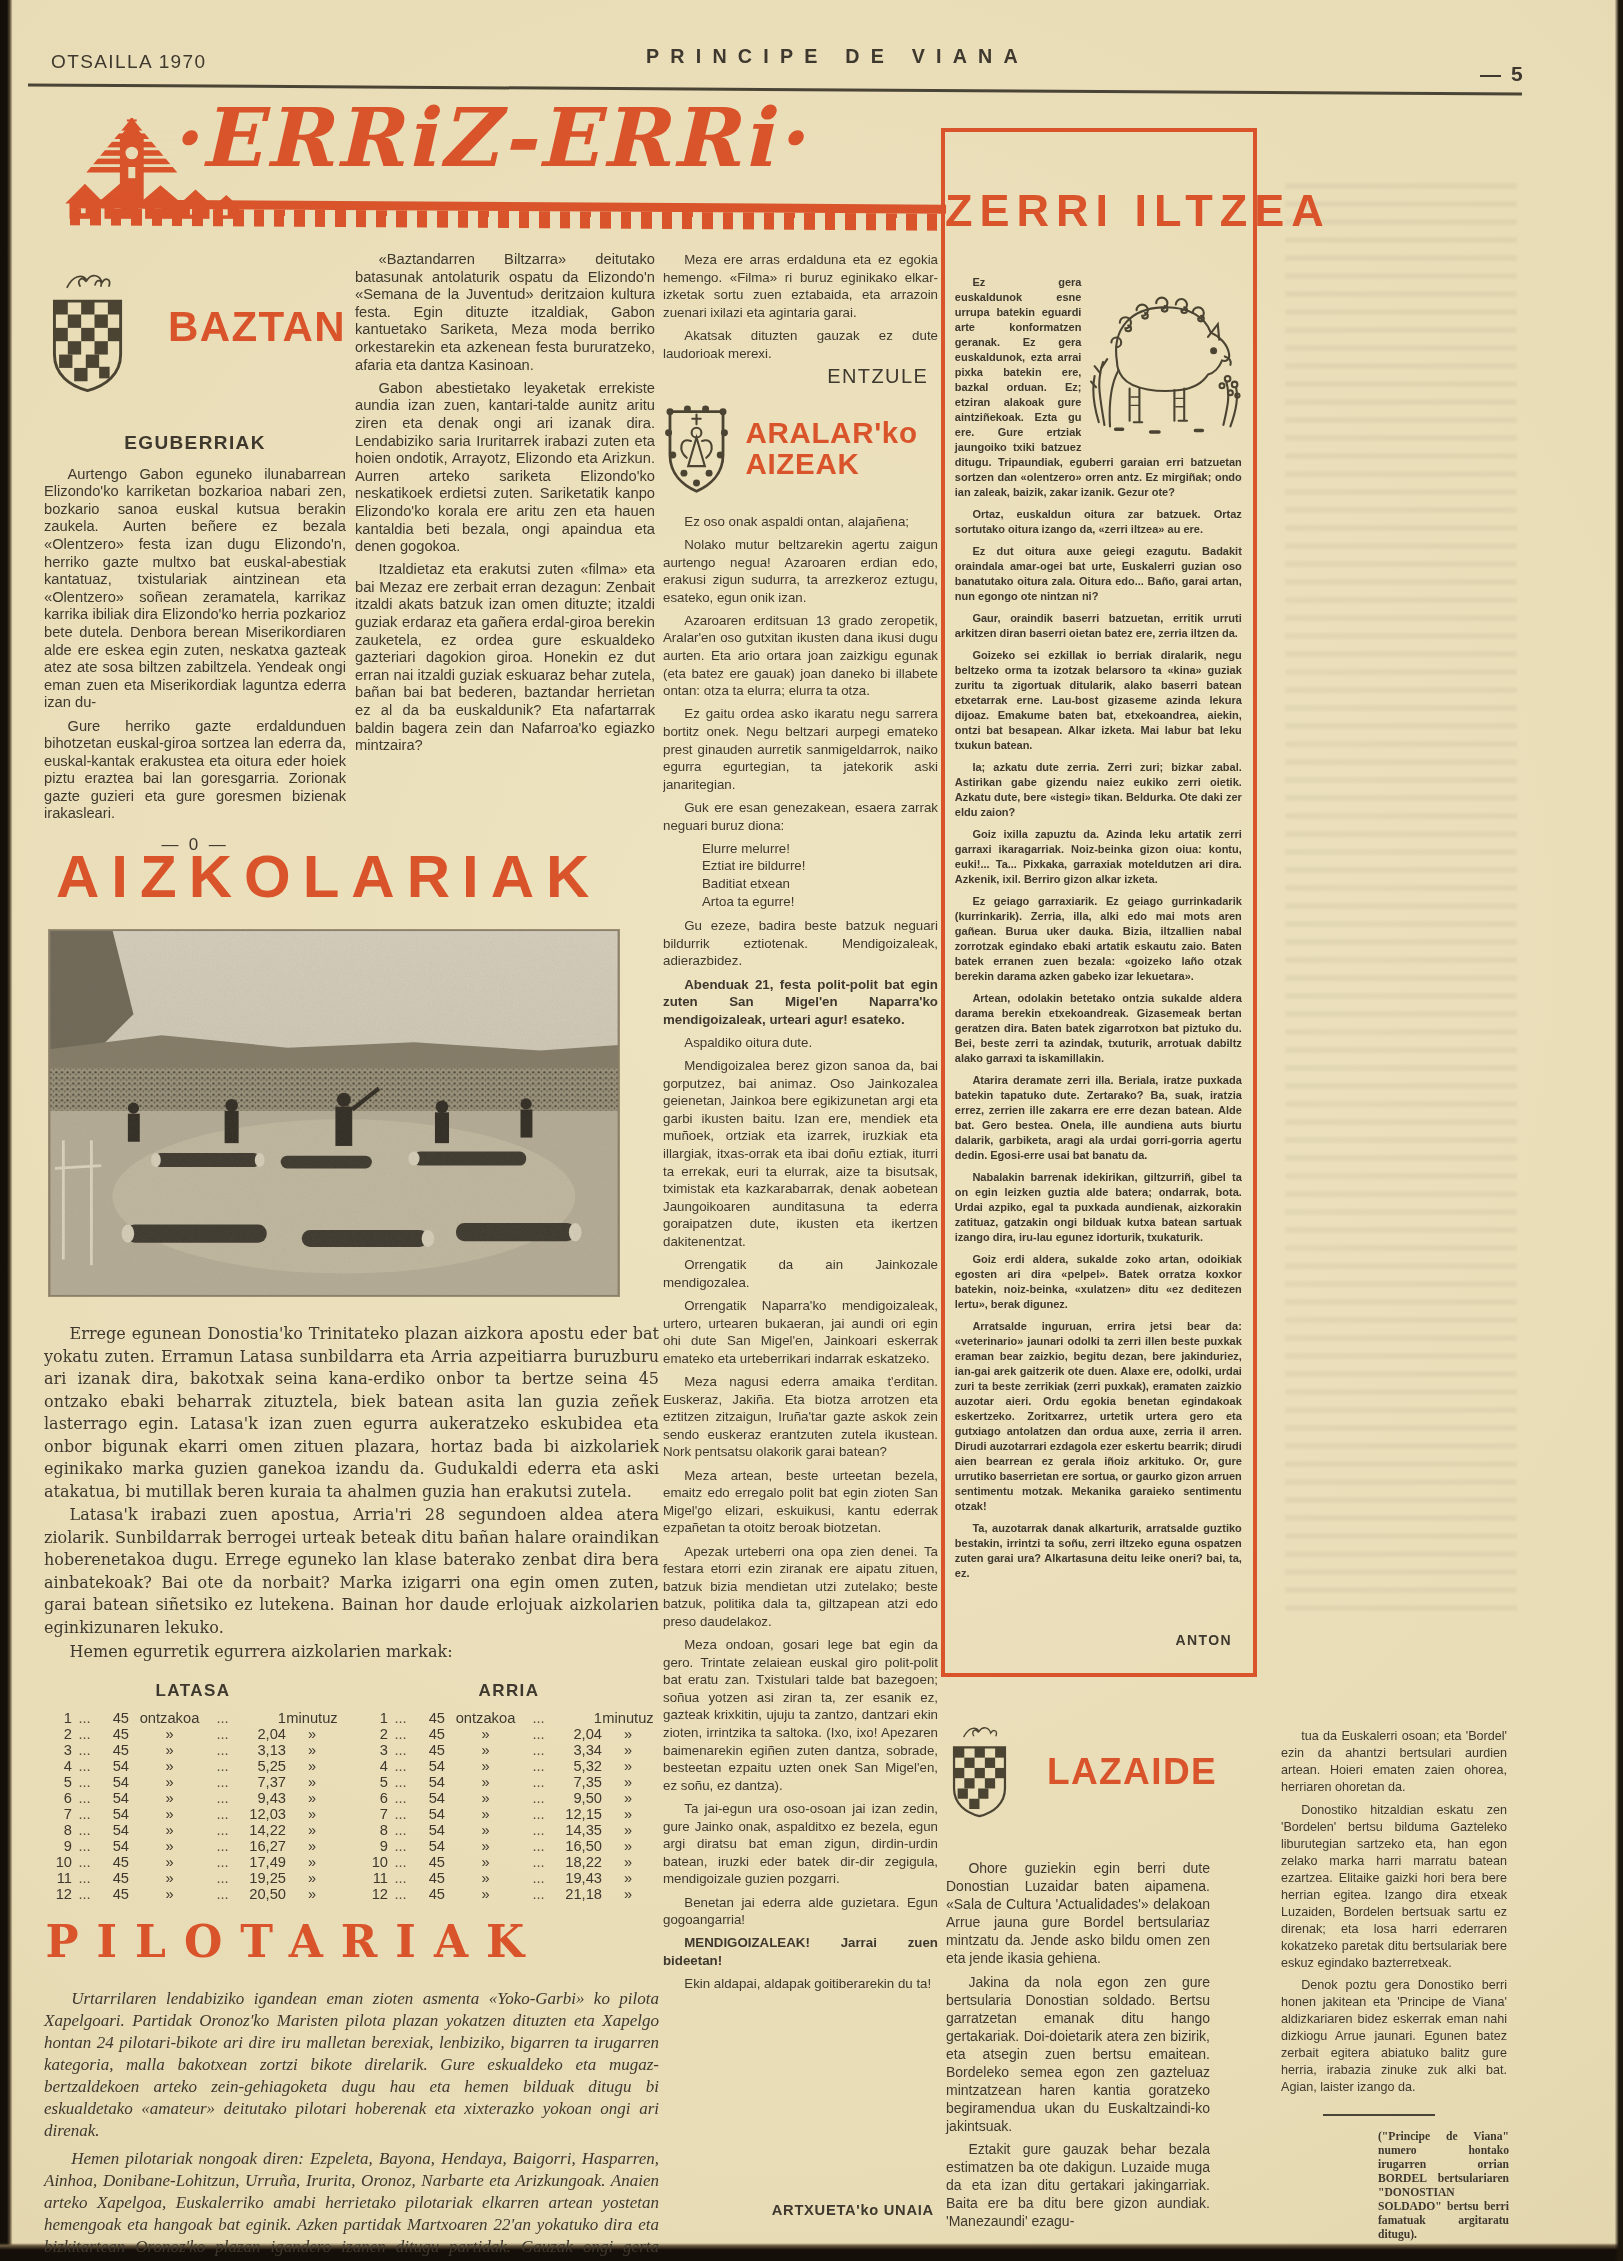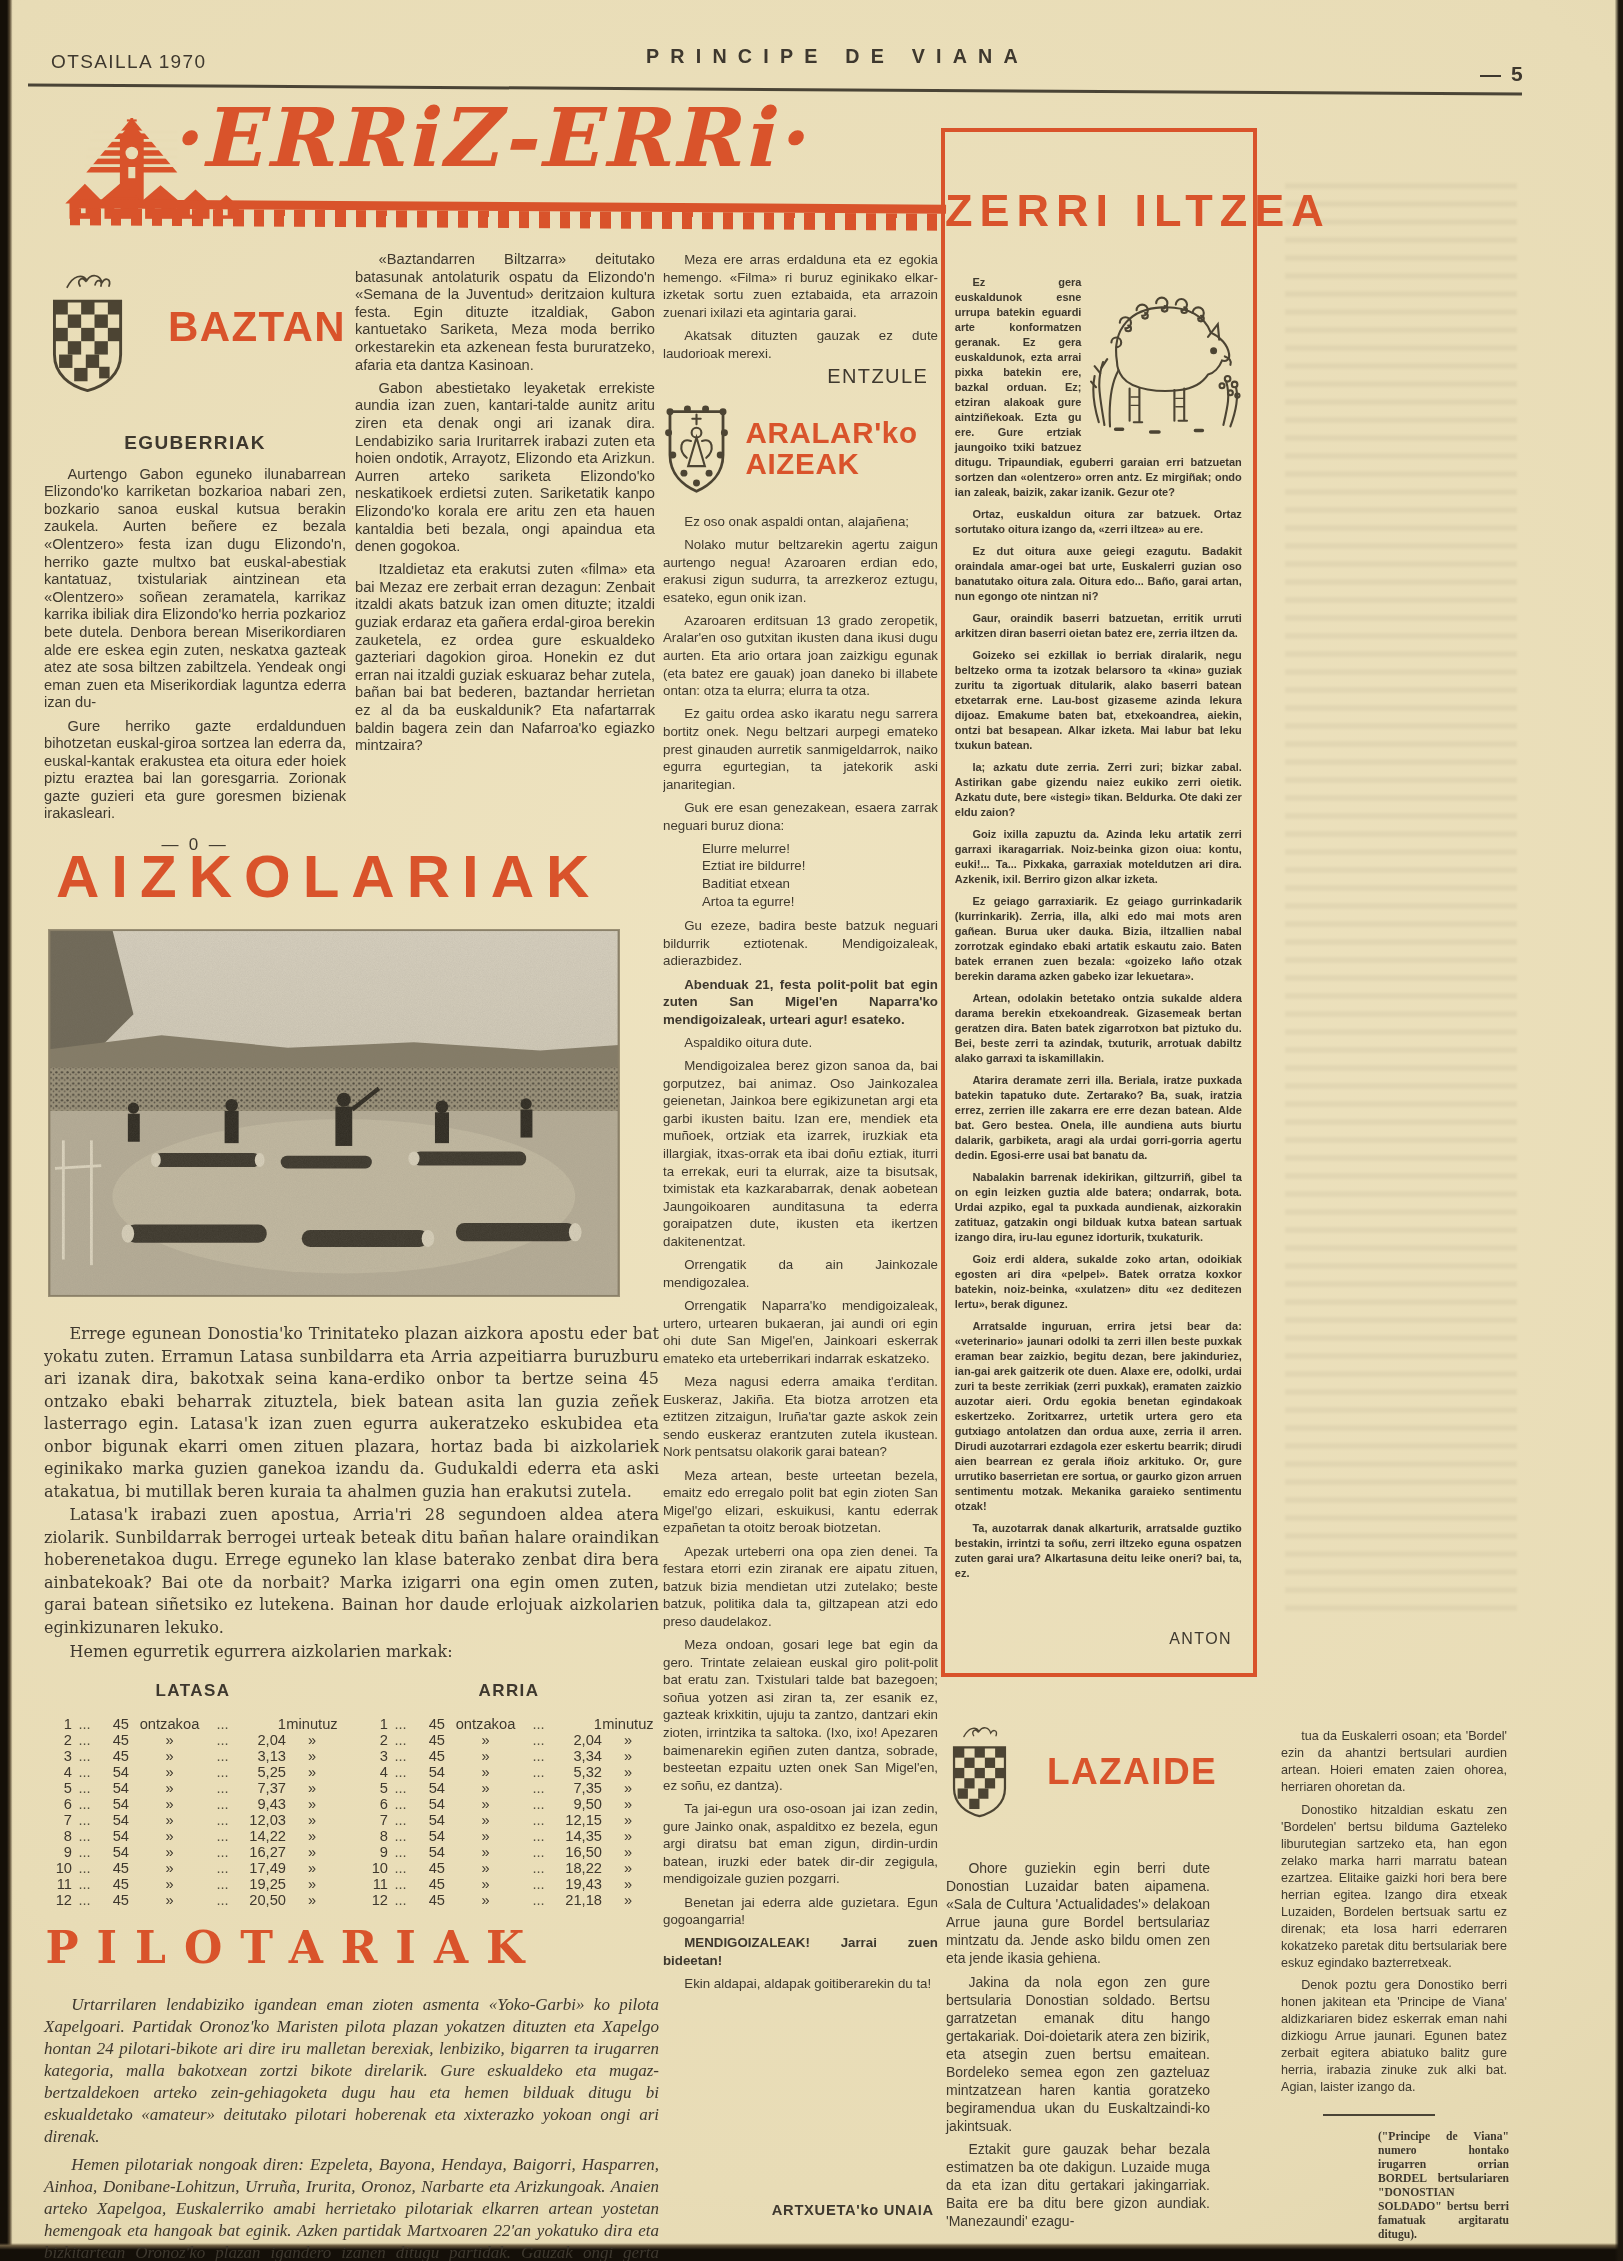--- a/index.html
+++ b/index.html
@@ -47,39 +47,39 @@
   .verse{margin:4.2px 0 7px 39px;line-height:17.6px;}
   .colc-sig{position:absolute;right:4.2px;bottom:5.6px;font-size:14.7px;}
   
   #leftMain{position:absolute;left:44px;top:842px;width:615px;}
   .aizk-title{color:#d9532b;font-weight:bold;font-size:60px;letter-spacing:12px;white-space:nowrap;margin-left:12px;}
   .photo{margin:18px 0 0 4.2px;border:0.7px solid #9a8f74;}
   .caption{margin-top:24px;font-family:"DejaVu Serif", serif;font-size:16px;line-height:22.5px;}
   .caption p{margin-bottom:1.4px;}
   .tables{display:flex;gap:18px;margin-top:18px;font-size:14.7px;}
   .mtable{width:298px;}
-  .mtable .ttl{text-align:center;font-weight:bold;font-size:17px;letter-spacing:1.4px;margin-bottom:15px;}
+  .mtable .ttl{text-align:center;font-weight:bold;font-size:17px;letter-spacing:1.4px;margin-bottom:9px;}
   .mrow{display:grid;grid-template-columns:28px 25px 32px 81px 25px 51px 52px;line-height:16px;}
   .mrow span{white-space:nowrap;}
   .c-n{text-align:right;}
   .c-dots,.c-d2{text-align:center;color:#55503f;}
   .c-w{text-align:right;}
   .c-wu{text-align:center;}
   .c-t{text-align:right;}
   .c-tu{text-align:center;}
   .pilo-title{color:#d9532b;font-family:"DejaVu Serif", serif;font-weight:bold;font-size:44px;
       letter-spacing:18px;margin:14px 0 0 1.4px;white-space:nowrap;}
   .pilo-body{margin-top:21px;font-family:"Liberation Serif", serif;font-style:italic;font-size:17px;line-height:22px;}
   
   #zerriBox{position:absolute;left:941px;top:128px;width:316px;height:1549px;border:4.2px solid #d9532b;box-sizing:border-box;}
   .zerri-title{color:#d9532b;font-weight:bold;font-size:45px;letter-spacing:7px;text-align:center;margin-top:53px;white-space:nowrap;}
   .zerri-body{padding:38px 11.2px 0 9.8px;font-size:11px;line-height:15px;font-weight:bold;height:1320px;overflow:hidden;}
   .zerri-body p{margin-bottom:7px;}
   .pig{float:right;margin:2.8px 0 7px 8.4px;}
-  .zerri-sig{position:absolute;right:21px;bottom:25px;font-weight:normal;font-size:16px;letter-spacing:1.4px;}
+  .zerri-sig{position:absolute;right:21px;bottom:25px;font-weight:bold;font-size:14px;letter-spacing:1.4px;}
   
   #lazHead{position:absolute;left:946px;top:1719px;display:flex;align-items:center;}
   .laz-title{font-size:37px;margin-left:34px;letter-spacing:1.4px;}
   #lazCol1{position:absolute;left:946px;top:1859px;width:264px;font-size:14px;line-height:18px;}
   #lazCol2{position:absolute;left:1281px;top:1728px;width:226px;font-size:12.6px;line-height:17px;}
   .foot-rule{width:112px;height:2.1px;background:#4a4436;margin:18px 0 14px 42px;}
   .footnote{margin-left:97px;width:131px;font-family:"Liberation Serif", serif;font-weight:bold;
             font-size:11.6px;line-height:14px;text-align:justify;text-indent:0;}
   svg .ink{stroke:#4c4433;fill:none;stroke-width:3;stroke-linecap:round;}
 </style>

